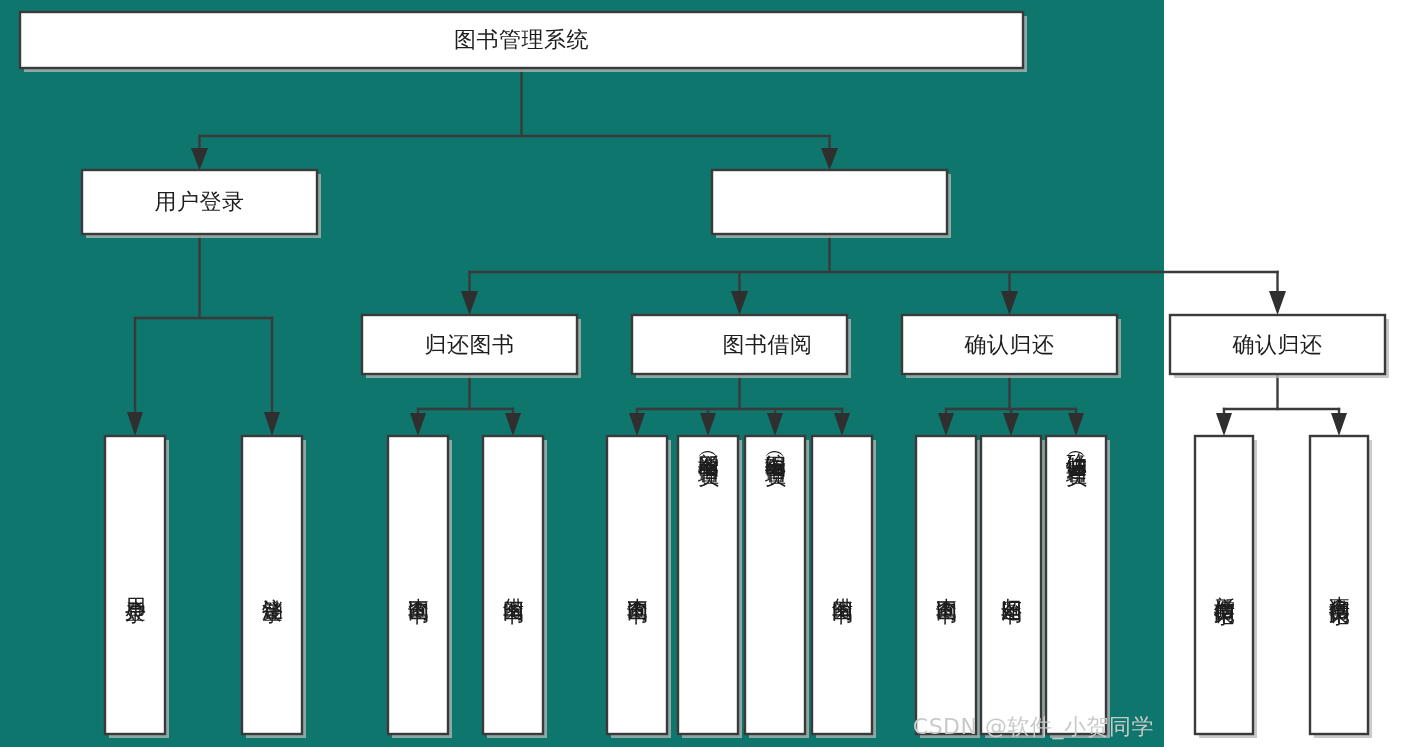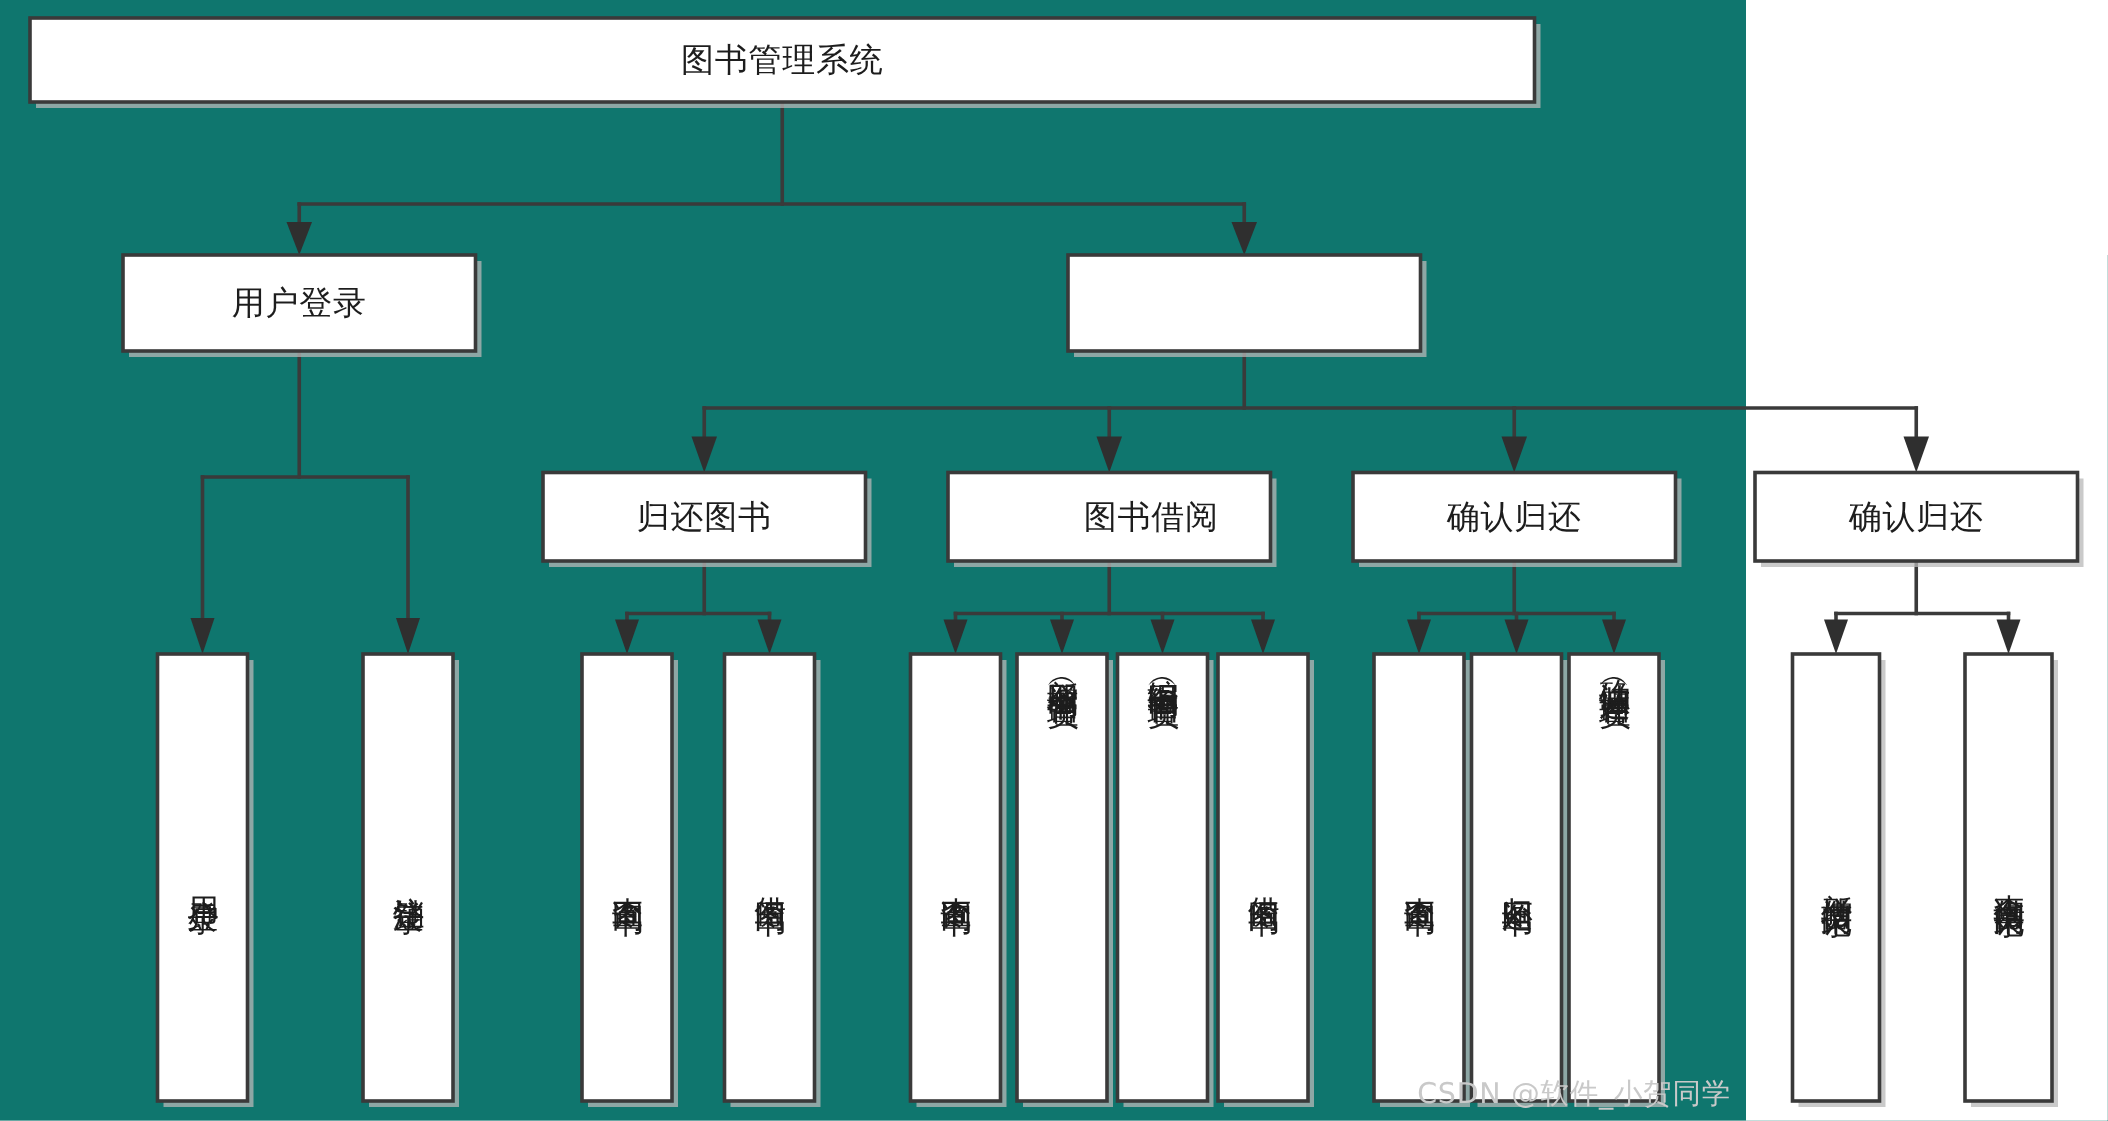--- a/index.html
+++ b/index.html
@@ -77,21 +77,21 @@
     font-size: 22px;
     color: #1d1d1d;
     white-space: nowrap;
     letter-spacing: 0.5px;
   }
   #watermark {
     position: absolute;
     right: 10px;
     bottom: 5px;
     font-family: "DejaVu Sans", "Liberation Sans", sans-serif;
-    font-size: 19px;
+    font-size: 22px;
     color: #c9c9c9;
     letter-spacing: 0.5px;
     white-space: nowrap;
     user-select: none;
   }
 </style>
 </head>
 <body>
 
 <div id="diagram-root">

